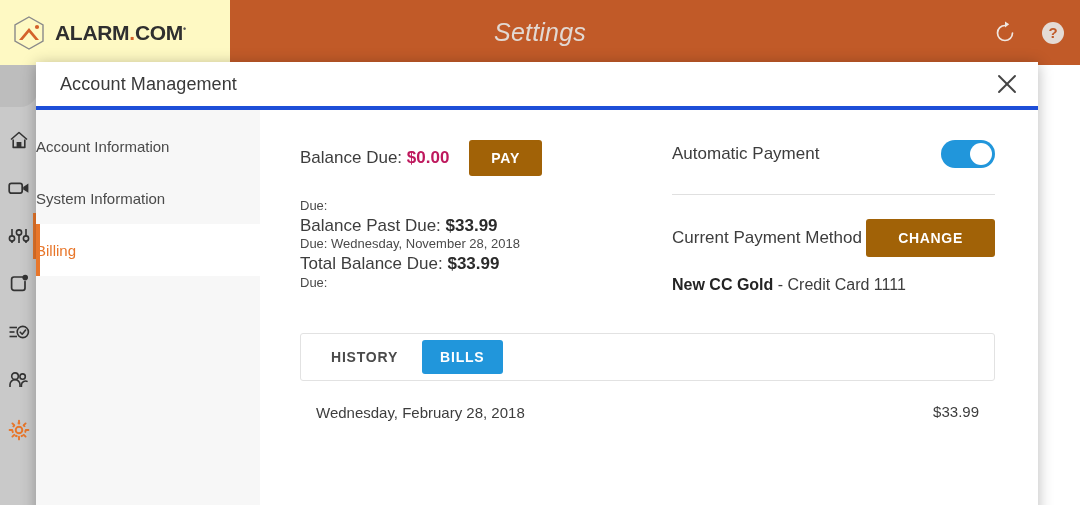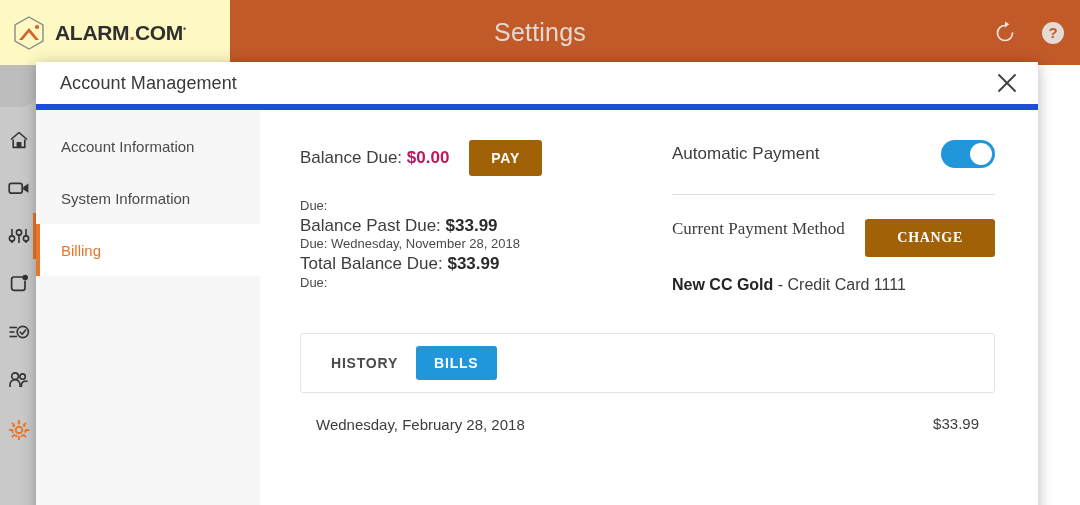--- a/index.html
+++ b/index.html
@@ -12,21 +12,21 @@
   #app { position: relative; width: 1080px; height: 505px; background: #ffffff; }
 
   
   .topbar {
     position: absolute; left: 0; top: 0; width: 1080px; height: 65px;
     background: #c15a28;
   }
   .topbar-title {
     position: absolute; left: 0; top: 0; width: 1080px; height: 65px;
     display: flex; align-items: center; justify-content: center;
-    font-size: 25px; color: #e2d9d3; letter-spacing: .2px;
+    font-size: 25px; color: #e2d9d3; letter-spacing: .2px; font-style: italic;
   }
   .logo-plate {
     position: absolute; left: 0; top: 0; width: 230px; height: 65px;
     background: #fef9c3; display: flex; align-items: center; padding-left: 10px;
   }
   .logo-hex { width: 38px; height: 38px; flex: 0 0 38px; position: relative; }
   .logo-text {
     font-size: 21px; font-weight: bold; color: #2f2f2f; letter-spacing: -.3px;
     margin-left: 7px; white-space: nowrap;
   }
@@ -59,39 +59,39 @@
   }
 
   
   .modal {
     position: absolute; left: 36px; top: 62px; width: 1002px; height: 460px;
     background: #ffffff; box-shadow: 0 2px 14px rgba(0,0,0,.28);
     overflow: hidden;
   }
   .modal-header {
     position: relative; height: 48px; background: #ffffff;
-    border-bottom: 6px solid #1d4ed8;
+    border-bottom: 4px solid #1d4ed8;
     display: flex; align-items: center;
   }
   .modal-title {
     font-size: 18px; color: #3a3a3a; margin-left: 24px; letter-spacing: .1px;
   }
   .modal-close {
     position: absolute; right: 18px; top: 50%; transform: translateY(-50%);
     width: 26px; height: 26px; cursor: pointer;
   }
   .modal-body { display: flex; height: 412px; }
 
   
   .m-side {
     width: 224px; flex: 0 0 224px; background: #f7f7f7; padding-top: 10px;
   }
   .m-side-item {
     position: relative; height: 52px; display: flex; align-items: center;
-    padding-left: 25px; font-size: 15px; color: #4a4a4a; cursor: pointer;
+    font-size: 15px; color: #4a4a4a; cursor: pointer;
   }
   .m-side-item.active {
     background: #ffffff; color: #e8762a;
   }
   .m-side-item.active::before {
     content: ""; position: absolute; left: 0; top: 0; width: 4px; height: 52px;
     background: #e8762a;
   }
 
   
@@ -120,29 +120,29 @@
   .auto-label { font-size: 17px; color: #3d3d3d; }
   .toggle {
     width: 54px; height: 28px; border-radius: 14px; background: #2196db;
     position: relative; cursor: pointer; flex: 0 0 54px;
   }
   .toggle .knob {
     position: absolute; right: 3px; top: 3px; width: 22px; height: 22px;
     border-radius: 50%; background: #ffffff;
   }
   .hr { height: 1px; background: #e0e0e0; margin: 26px 0 24px 0; }
-  .pm-row { display: flex; justify-content: space-between; font-family: Liberation Serif, serif; }
+  .pm-row { display: flex; align-items: center; justify-content: space-between; }
   .pm-label { font-size: 17px; color: #3d3d3d; }
   .pm-detail { margin-top: 18px; font-size: 16px; color: #3d3d3d; line-height: 1.25; max-width: 240px; }
   .pm-detail b { font-weight: bold; color: #242424; }
 
   
   .tabs-card {
     margin-top: 38px; border: 1px solid #e2e2e2; border-radius: 3px;
-    height: 60px; display: flex; align-items: center; padding: 0 12px; 
+    height: 48px; display: flex; align-items: center; padding: 0 12px; gap: 6px;
     width: 695px;
   }
   .tab {
     font-size: 14px; letter-spacing: .8px; color: #4a4a4a; font-weight: bold;
     padding: 9px 18px; border-radius: 3px; cursor: pointer; background: transparent;
     border: none; font-family: inherit;
   }
   .tab.active { background: #2196db; color: #ffffff; }
 
   .invoice-row {

